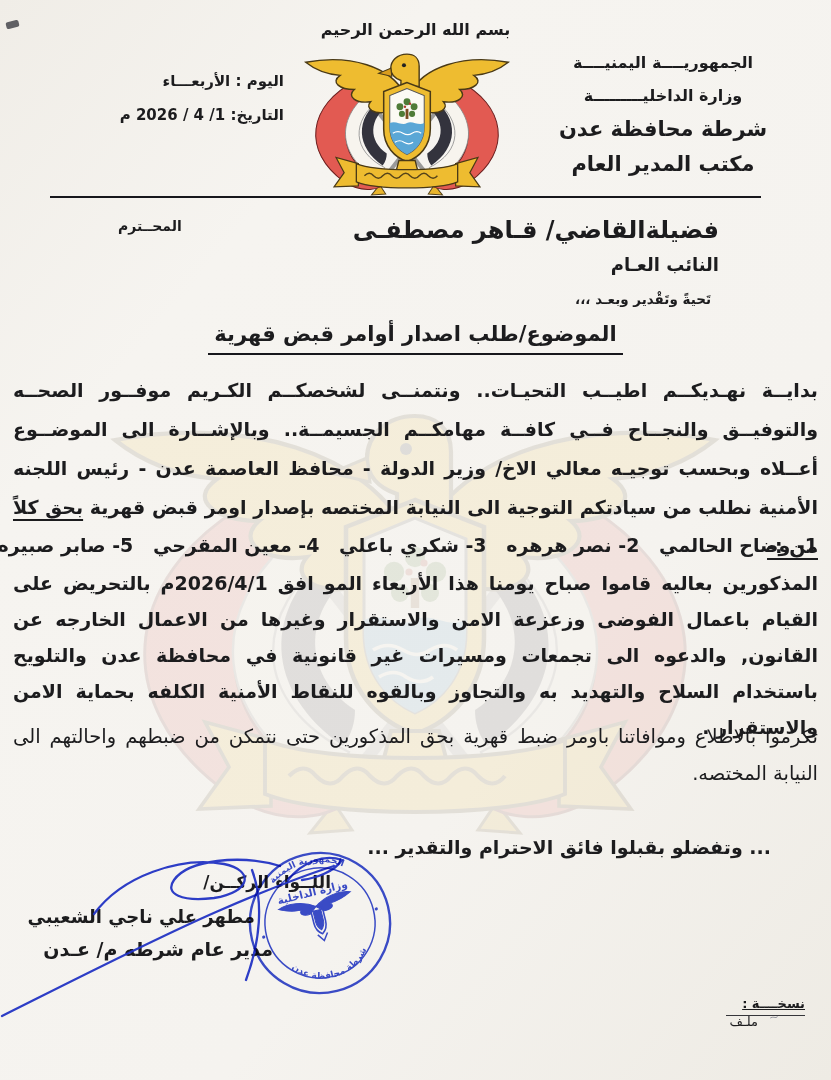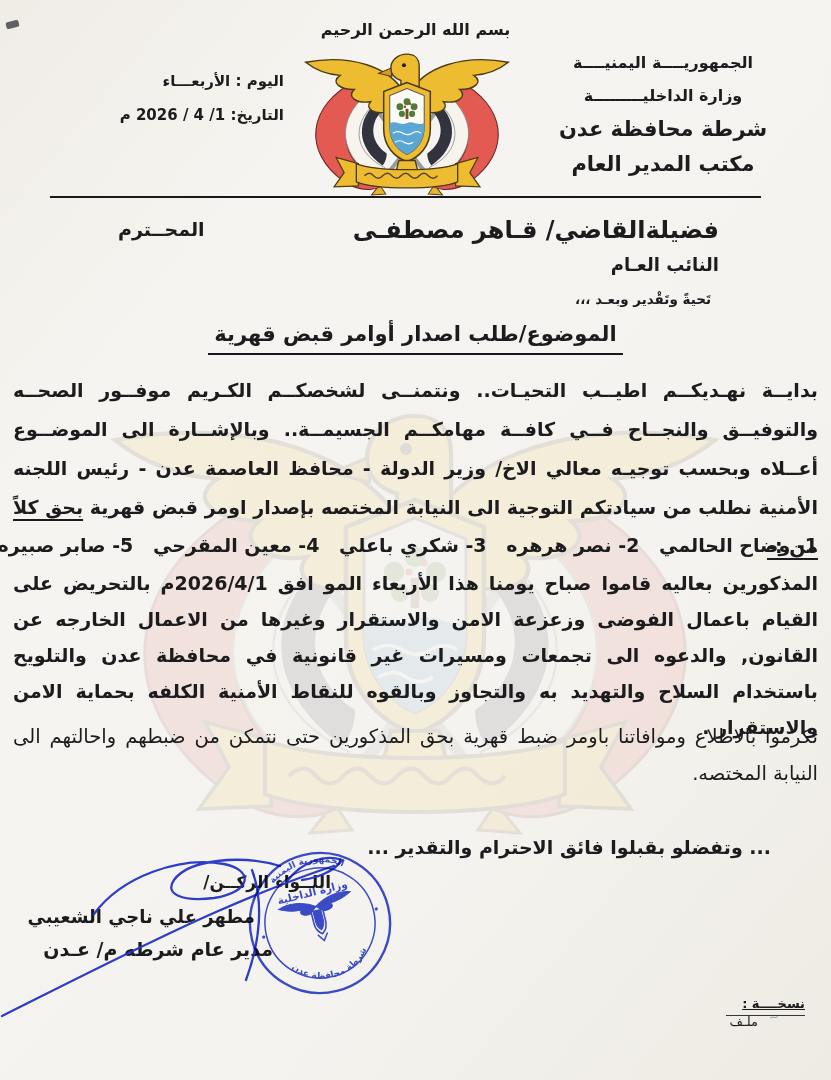--- a/index.html
+++ b/index.html
@@ -12,21 +12,21 @@
   .bismillah{top:20px;left:0;right:0;text-align:center;font-size:16px;font-weight:bold;}
   .emblem{left:285px;top:46px;}
   .watermark{left:55px;top:392px;opacity:.10;pointer-events:none;}
   .org{top:46px;right:36px;width:264px;text-align:center;font-weight:bold;}
   .org-l1,.org-l2{font-size:16px;line-height:33px;}
   .org-l3{font-size:21px;line-height:34px;}
   .org-l4{font-size:21px;line-height:36px;}
   .ref{top:64px;left:12px;width:272px;text-align:right;font-weight:bold;font-size:15px;line-height:34px;}
   .hr-header{top:196px;left:50px;right:70px;height:2px;background:#17171c;}
   .addr-name{top:216px;right:112px;font-size:24px;font-weight:800;}
-  .honorific{top:218px;left:118px;font-size:19px;font-weight:800;}
+  .honorific{top:218px;left:118px;font-size:14px;font-weight:800;}
   .addr-title{top:254px;right:112px;font-size:18px;font-weight:800;}
   .greeting{top:291px;right:120px;font-size:13.5px;font-weight:600;}
   .subject-wrap{top:322px;left:0;right:0;text-align:center;}
   .subject{display:inline-block;font-size:21px;font-weight:800;border-bottom:2.5px solid #17171c;padding:0 6px 7px;}
   .para{right:13px;left:13px;text-align:justify;text-align-last:right;}
   .p1{top:371px;font-size:19px;font-weight:700;line-height:39px;}
   .u{text-decoration:underline;text-decoration-thickness:2px;text-underline-offset:5px;}
   .names{top:534px;right:13px;left:13px;font-size:19px;font-weight:800;white-space:nowrap;}
   .names span{margin-left:13px;}
   .p2{top:565px;font-size:19px;font-weight:700;line-height:36px;}

